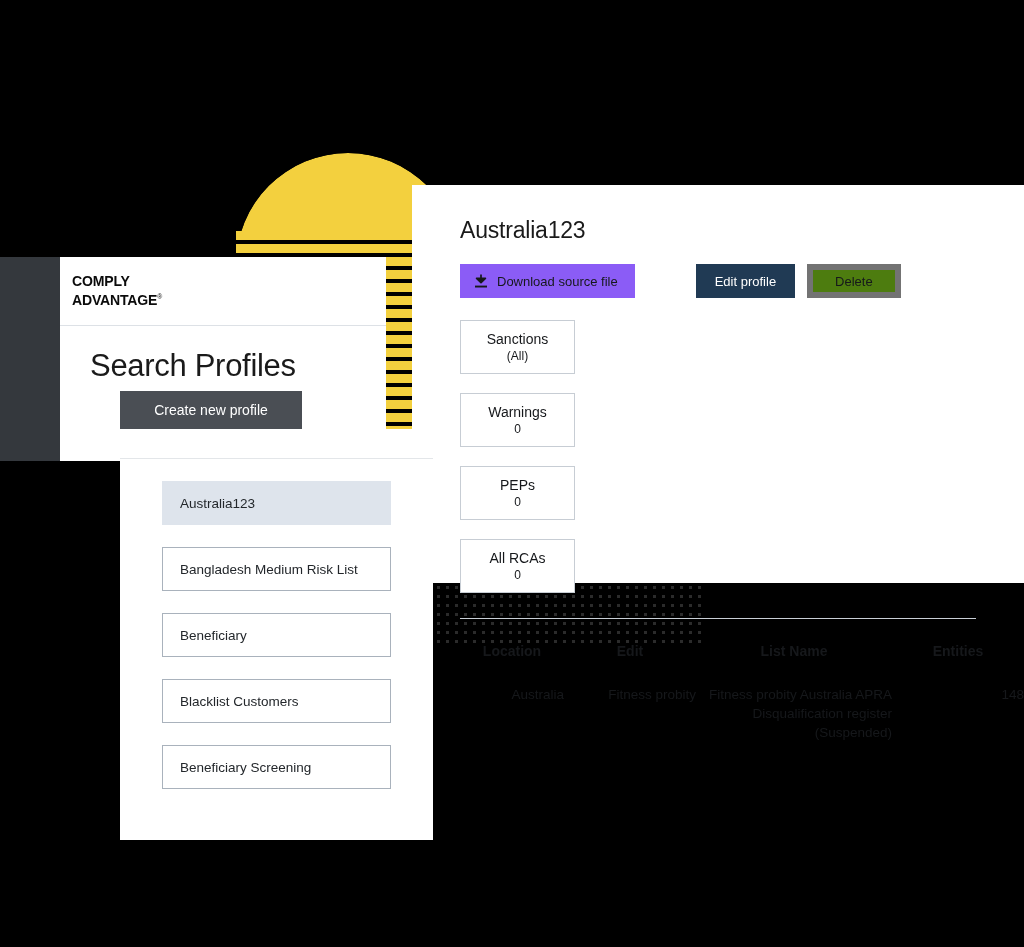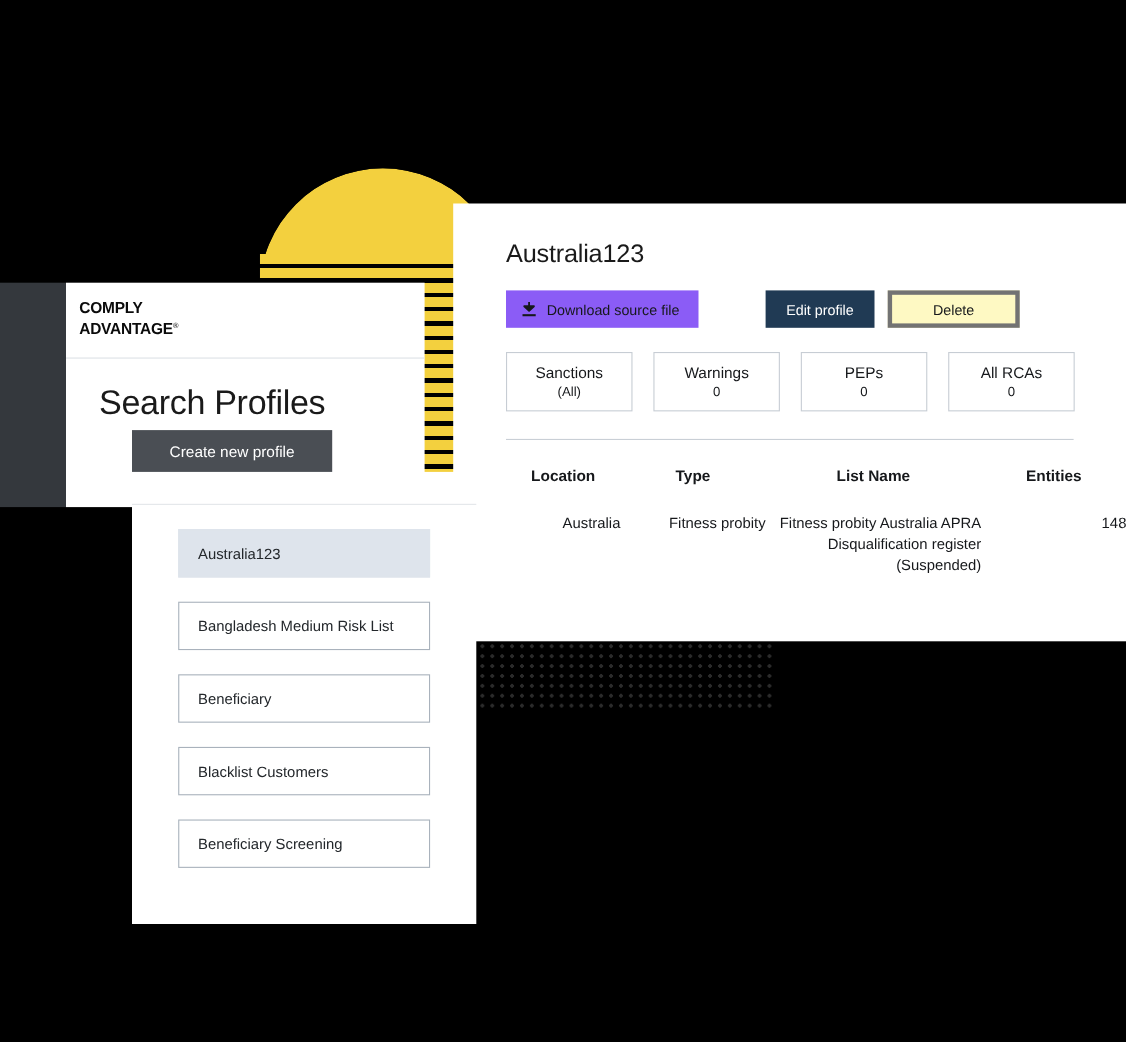--- a/index.html
+++ b/index.html
@@ -222,32 +222,33 @@
   }
   .btn-download svg { display: block; }
   .btn-primary {
     background: #203A54;
     color: #FFFFFF;
     border: none;
     padding: 0 19px;
     margin-left: 0;
   }
   .btn-outline {
-    background: #fef9c3;
-    color: #16181B;
-    border: 4px solid #737373;
-    padding: 0 37px;
+    background: #4d7c0f;
+    color: #16181B;
+    border: 6px solid #737373;
+    padding: 0 22px;
   }
   .spacer-lg { width: 49px; }
   .spacer-sm { width: 12px; }
 
   .stats-row {
     display: flex;
     padding: 22px 0 0 48px;
     gap: 19px;
+    flex-direction: column;
   }
   .stat-box {
     width: 115px;
     height: 54px;
     border: 1px solid #C7CDD4;
     box-sizing: border-box;
     display: flex;
     flex-direction: column;
     align-items: center;
     justify-content: center;
@@ -395,21 +396,21 @@
       <div class="stat-value">0</div>
     </div>
   </div>
 
   <div class="detail-rule"></div>
 
   <table class="data-table">
     <thead>
       <tr>
         <th class="col-location">Location</th>
-        <th class="col-type">Type</th>
+        <th class="col-type">Edit</th>
         <th class="col-listname">List Name</th>
         <th class="col-entities">Entities</th>
       </tr>
     </thead>
     <tbody>
       <tr>
         <td class="col-location">Australia</td>
         <td class="col-type">Fitness probity</td>
         <td class="col-listname col-listname-cell">Fitness probity Australia APRA Disqualification register (Suspended)</td>
         <td class="col-entities">148</td>

